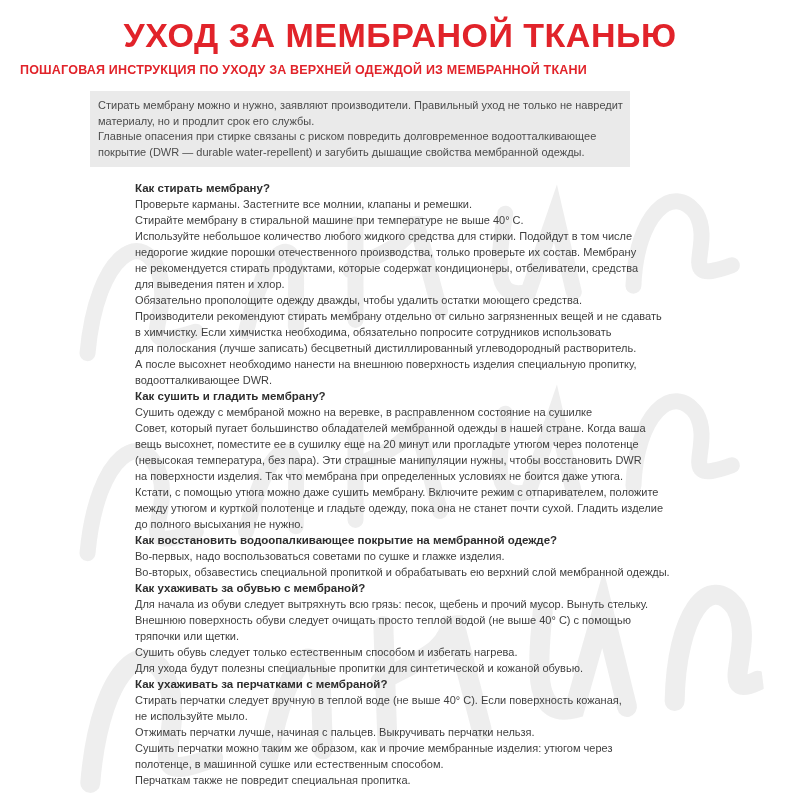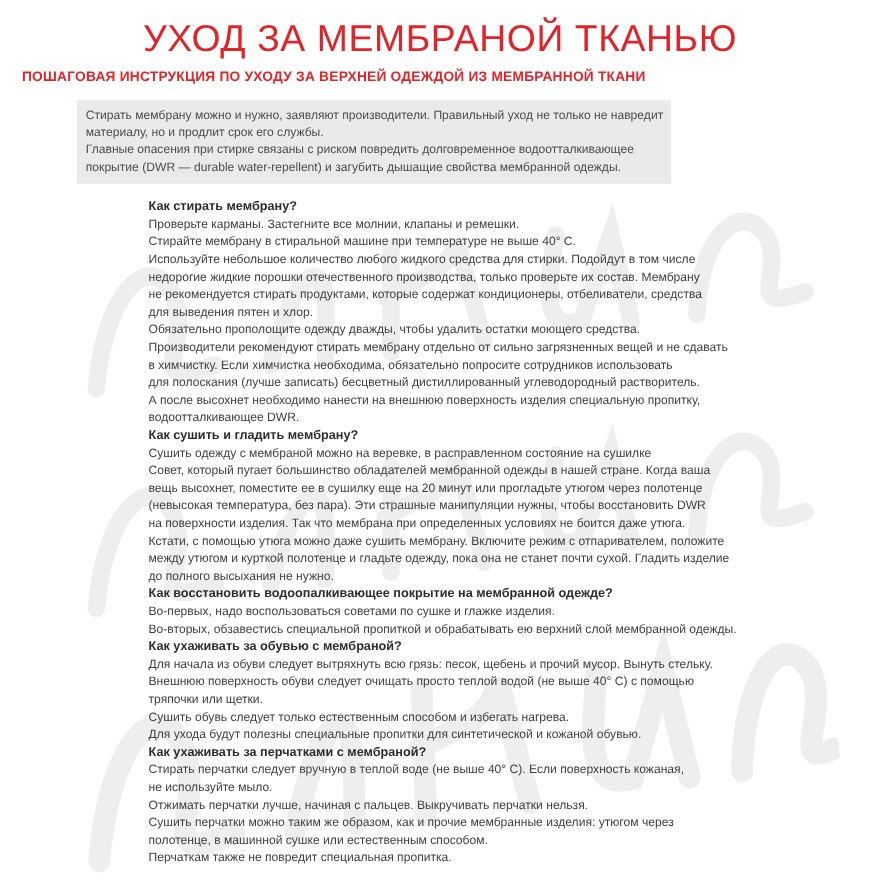--- a/index.html
+++ b/index.html
@@ -10,34 +10,34 @@
     position:relative;overflow:hidden;
   }
   .watermark-layer{position:absolute;inset:0;z-index:0;pointer-events:none;}
   .watermark{position:absolute;opacity:.6;}
   .watermark svg{display:block;}
   .content-layer{position:relative;z-index:1;}
   .page-title{
     margin:16px 20px 0;
     text-align:center;
     font-size:34px;
-    font-weight:normal;
+    font-weight:bold;
     letter-spacing:.5px;
     color:var(--accent,#e1232a);
   }
   .page-subtitle{
     margin:8px 20px 0;
     text-align:left;
     font-size:12.5px;
     font-weight:bold;
     letter-spacing:.2px;
     color:var(--accent,#e1232a);
   }
   .intro-box{
-    margin:14px 0 0 70px;
+    margin:14px 0 0 90px;
     width:524px;
     background:var(--box-bg,#eaeaea);
     padding:7px 8px 7px 8px;
     font-size:11px;
     line-height:15.6px;
     color:#4c4c4c;
   }
   .main-text{
     margin:13px 0 0 135px;
     width:535px;

